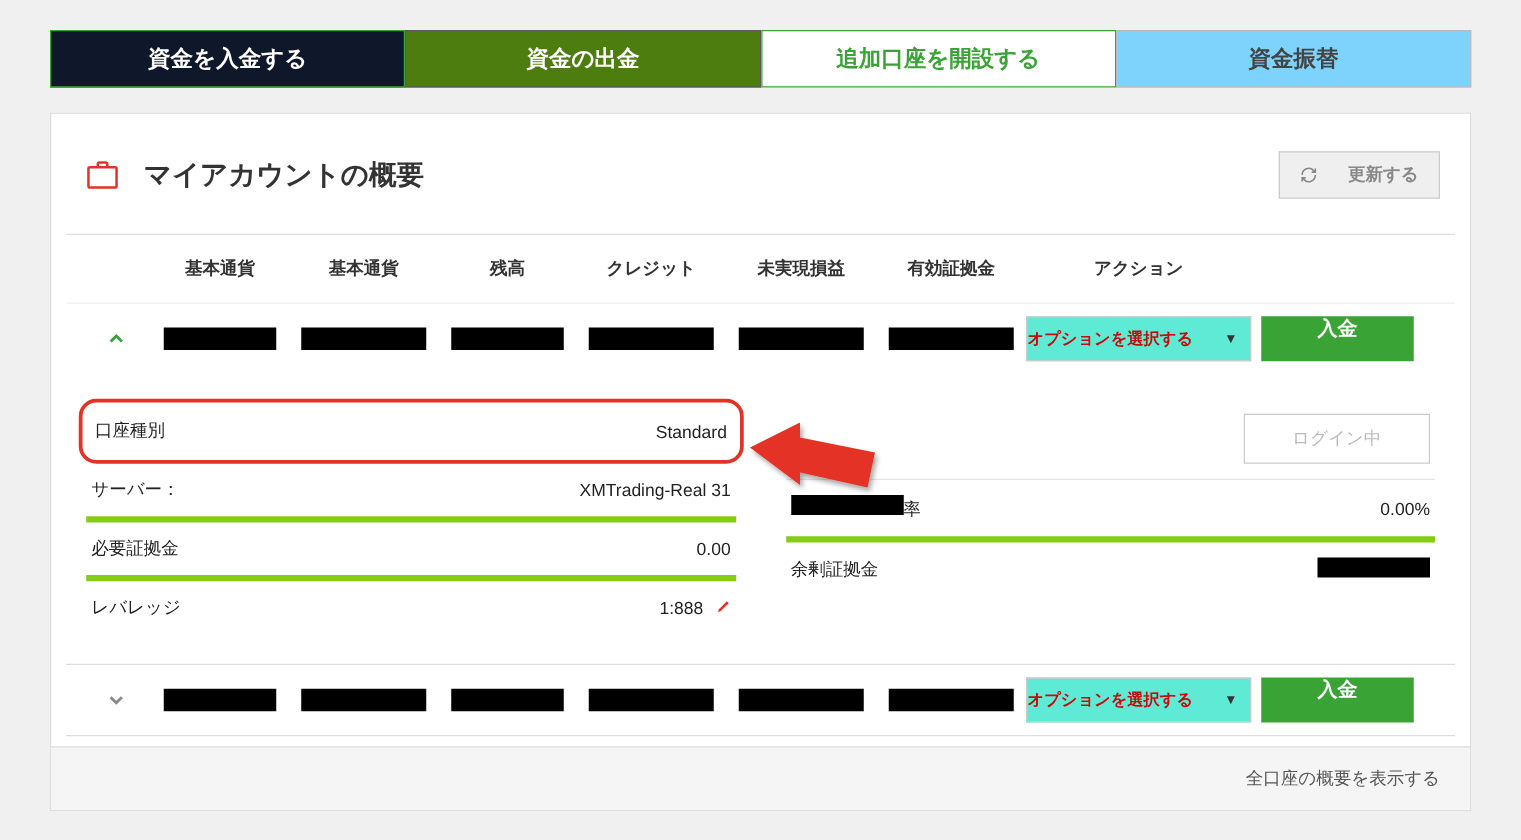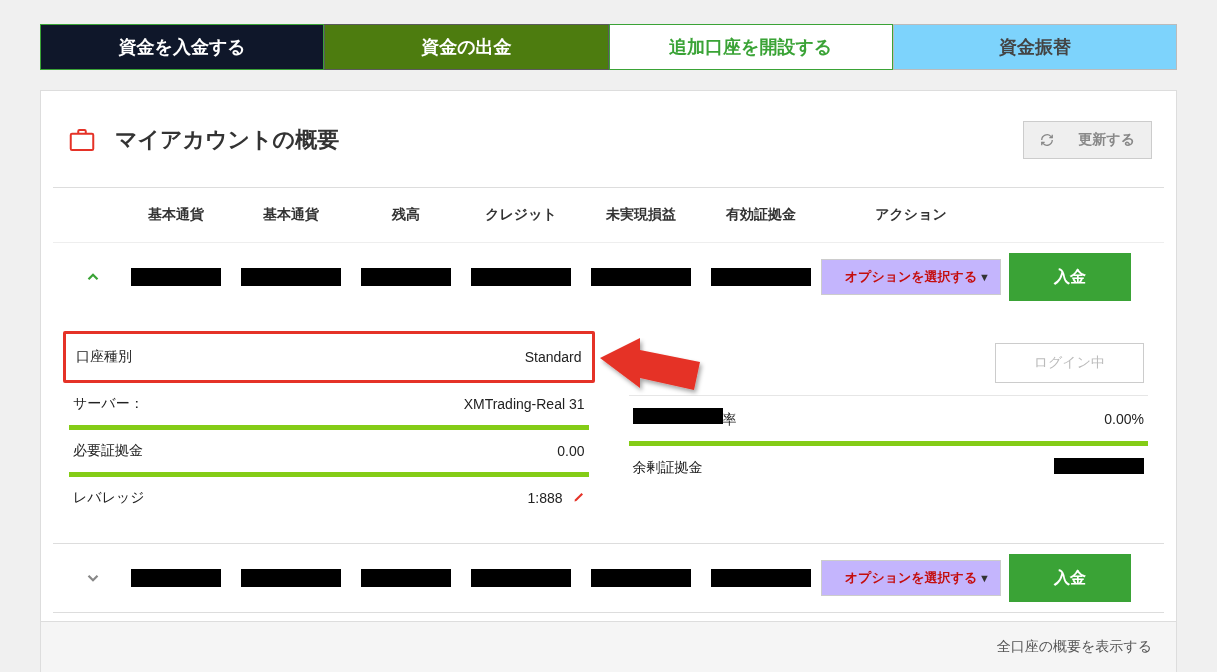--- a/index.html
+++ b/index.html
@@ -81,47 +81,47 @@
       align-items: center;
       padding: 10px 12px;
       border-top: 1px solid #eee;
       margin: 0 12px;
     }
     .chev-cell { display:flex; justify-content:center; }
     .chev { width: 18px; height: 18px; color: #3aa336; cursor:pointer; }
     .chev.gray { color: #888; }
     .redact { height: 18px; background: #000; margin: 0 10px; }
     .opt-select {
-      background: #c4b5fd;
+      background: #5eead4;
       border: 1px solid #ccc;
       color: #c40d0d;
       font-weight: bold;
       font-size: 13px;
       height: 36px;
-      display:flex; align-items:center; justify-content:center; gap:12px;
+      display:flex; align-items:center; gap:12px;
       cursor:pointer;
       position: relative;
     }
     .opt-select .caret { color:#333; font-size: 11px; position:absolute; right:10px; }
     .deposit-btn {
       background: #3aa336; color: #fff; font-weight: bold; font-size: 16px;
-      height: 48px; border:none; cursor:pointer;
-      display:flex;align-items:center;justify-content:center;
+      height: 36px; border:none; cursor:pointer;
+      display:flex;justify-content:center;
       margin-left: 8px;
     }
 
     .details-box {
       margin: 8px 24px 0 24px;
       padding: 12px 4px 24px 4px;
     }
     .details-cols { display: grid; grid-template-columns: 1fr 1fr; gap: 0 40px; }
     .kv { display:flex; justify-content:space-between; align-items:center; padding: 12px 4px; border-bottom:5px solid #84cc16; font-size:14px; color:#222; }
     .kv .k { font-weight: normal; }
     .kv .v { font-weight: normal; }
-    .kv.highlight { border: 3px solid #e53227; padding: 14px 10px; margin: 0 -6px 0 -6px; border-radius: 2px; }
+    .kv.highlight { border: 3px solid #e53227; padding: 14px 10px; margin: 0 -6px 0 -6px; border-radius: 14px; }
     .login-badge {
       border:1px solid #ccc; color:#bbb; font-size:14px; padding: 10px 38px;
       display:inline-block;
     }
     .right-topcell { display:flex; justify-content:flex-end; padding: 12px 4px; border-bottom:1px solid #e6e6e6; }
     .pencil { width:12px;height:12px;color:#e53227; margin-left:6px;}
     .redact-sm { display:inline-block; width:90px; height:16px; background:#000; }
 
     .panel-footer {
       background: #f5f5f5;

